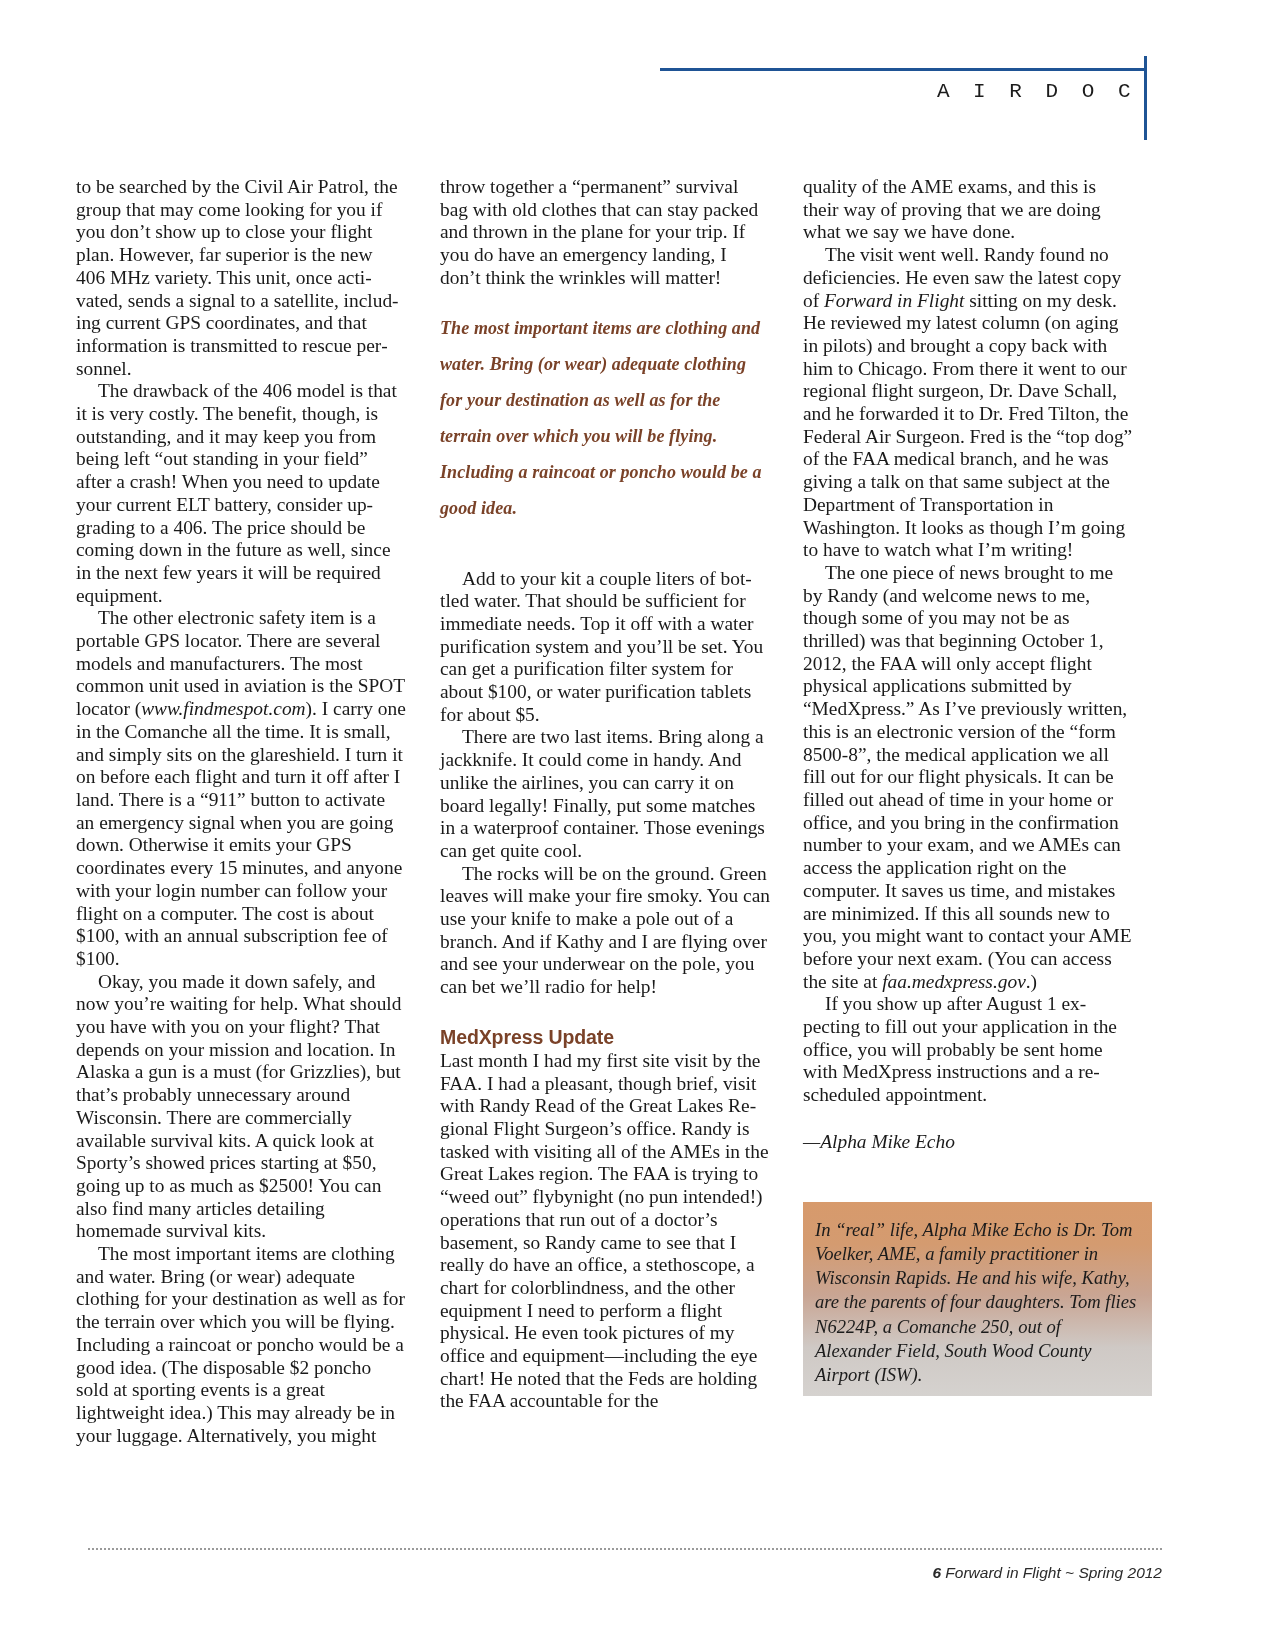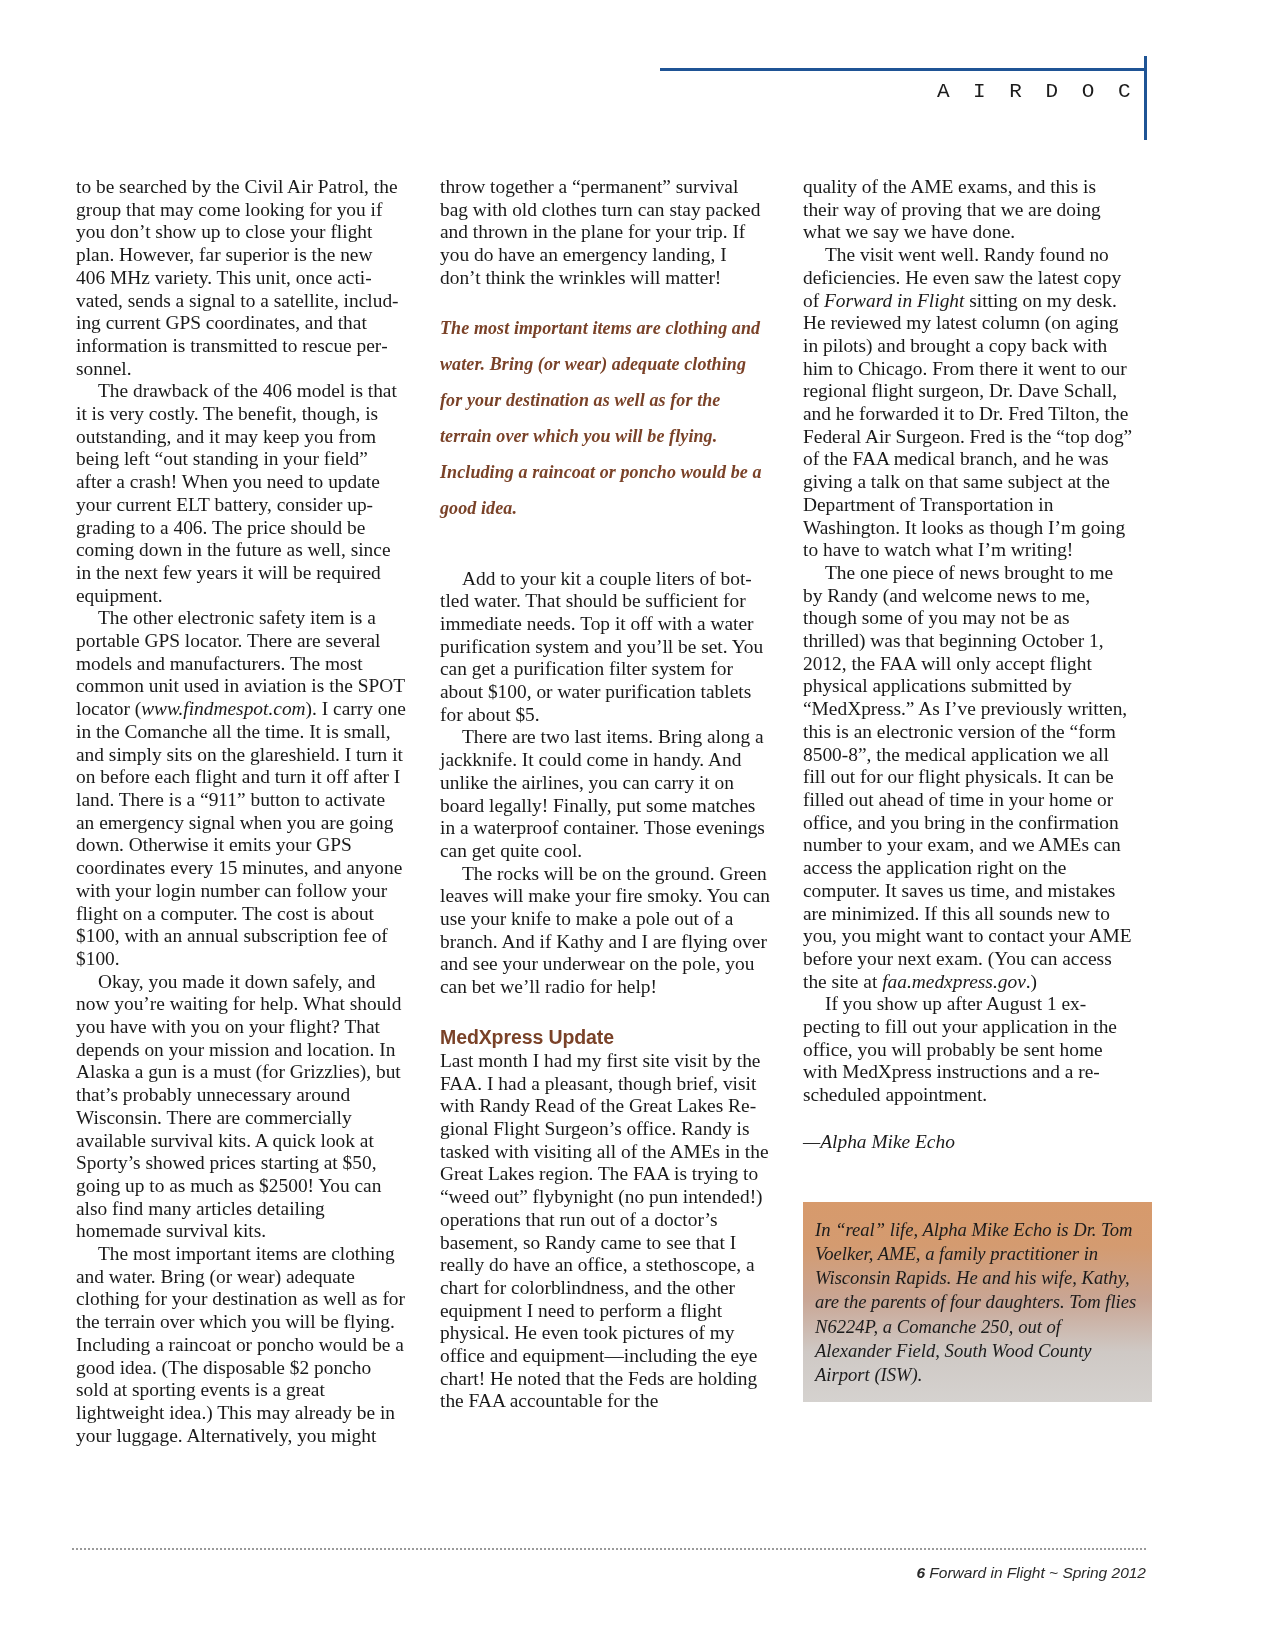--- a/index.html
+++ b/index.html
@@ -118,32 +118,32 @@
     margin-left: 6px;
     width: 26px;
     height: 20px;
   }
 
   
   .biobox {
     margin-top: 48px;
     width: 349px;
     box-sizing: border-box;
-    padding: 16px 14px 14px 12px;
+    padding: 16px 14px 8px 12px;
     background: linear-gradient(to bottom, #d79a6c 0%, #d49b70 22%, #c9a593 48%, #cfc9c5 75%, #d5d2cf 100%);
     font-style: italic;
     font-size: 18.6px;
     line-height: 24.3px;
     color: #1b1b1b;
   }
 
   
   .footer {
     position: absolute;
-    left: 72px;
+    left: 88px;
     top: 1548px;
     width: 1074px;
   }
   .footer-rule {
     width: 100%;
     height: 2px;
     border-top: 2px dotted #9a9a9a;
   }
   .footer-text {
     margin-top: 12px;
@@ -171,21 +171,21 @@
 
   <div class="col col-1">
     <p class="body"><span>to be searched by the Civil Air Patrol, the group that may come looking for you if you don’t show up to close your flight plan. However, far superior is the new 406 MHz variety. This unit, once acti­vated, sends a signal to a satellite, includ­ing current GPS coordinates, and that information is transmitted to rescue per­sonnel.</span></p>
     <p class="body ind"><span>The drawback of the 406 model is that it is very costly. The benefit, though, is outstanding, and it may keep you from being left “out standing in your field” after a crash! When you need to update your current ELT battery, consider up­grading to a 406. The price should be coming down in the future as well, since in the next few years it will be required equipment.</span></p>
     <p class="body ind"><span>The other electronic safety item is a portable GPS locator. There are several models and manufacturers. The most common unit used in aviation is the SPOT locator (<em>www.findmespot.com</em>). I carry one in the Comanche all the time. It is small, and simply sits on the glareshield. I turn it on before each flight and turn it off after I land. There is a “911” button to activate an emergency signal when you are going down. Other­wise it emits your GPS coordinates every 15 minutes, and anyone with your login number can follow your flight on a com­puter. The cost is about $100, with an annual subscription fee of $100.</span></p>
     <p class="body ind"><span>Okay, you made it down safely, and now you’re waiting for help. What should you have with you on your flight? That depends on your mission and loca­tion. In Alaska a gun is a must (for Griz­zlies), but that’s probably unnecessary around Wisconsin. There are commer­cially available survival kits. A quick look at Sporty’s showed prices starting at $50, going up to as much as $2500! You can also find many articles detailing homemade survival kits.</span></p>
     <p class="body ind"><span>The most important items are cloth­ing and water. Bring (or wear) adequate clothing for your destination as well as for the terrain over which you will be flying. Including a raincoat or poncho would be a good idea. (The disposable $2 poncho sold at sporting events is a great lightweight idea.) This may already be in your luggage. Alternatively, you might</span></p>
   </div>
 
   <div class="col col-2">
-    <p class="body"><span>throw together a “permanent” survival bag with old clothes turn can stay packed and thrown in the plane for your trip. If you do have an emergency landing, I don’t think the wrinkles will matter!</span></p>
+    <p class="body"><span>throw together a “permanent” survival bag with old clothes that can stay packed and thrown in the plane for your trip. If you do have an emergency landing, I don’t think the wrinkles will matter!</span></p>
 
     <div class="pullquote">The most important items are clothing and water. Bring (or wear) adequate clothing for your destination as well as for the terrain over which you will be flying. Including a raincoat or poncho would be a good idea.</div>
 
     <p class="body ind"><span>Add to your kit a couple liters of bot­tled water. That should be sufficient for immediate needs. Top it off with a water purification system and you’ll be set. You can get a purification filter system for about $100, or water purification tab­lets for about $5.</span></p>
     <p class="body ind"><span>There are two last items. Bring along a jackknife. It could come in handy. And unlike the airlines, you can carry it on board legally! Finally, put some matches in a waterproof container. Those eve­nings can get quite cool.</span></p>
     <p class="body ind"><span>The rocks will be on the ground. Green leaves will make your fire smoky. You can use your knife to make a pole out of a branch. And if Kathy and I are flying over and see your underwear on the pole, you can bet we’ll radio for help!</span></p>
 
     <h2 class="subhead">MedXpress Update</h2>
     <p class="body"><span>Last month I had my first site visit by the FAA. I had a pleasant, though brief, visit with Randy Read of the Great Lakes Re­gional Flight Surgeon’s office. Randy is tasked with visiting all of the AMEs in the Great Lakes region. The FAA is try­ing to “weed out” fly­by­night (no pun intended!) operations that run out of a doctor’s basement, so Randy came to see that I really do have an office, a stetho­scope, a chart for colorblindness, and the other equipment I need to perform a flight physical. He even took pictures of my office and equipment—including the eye chart! He noted that the Feds are holding the FAA accountable for the</span></p>
   </div>

